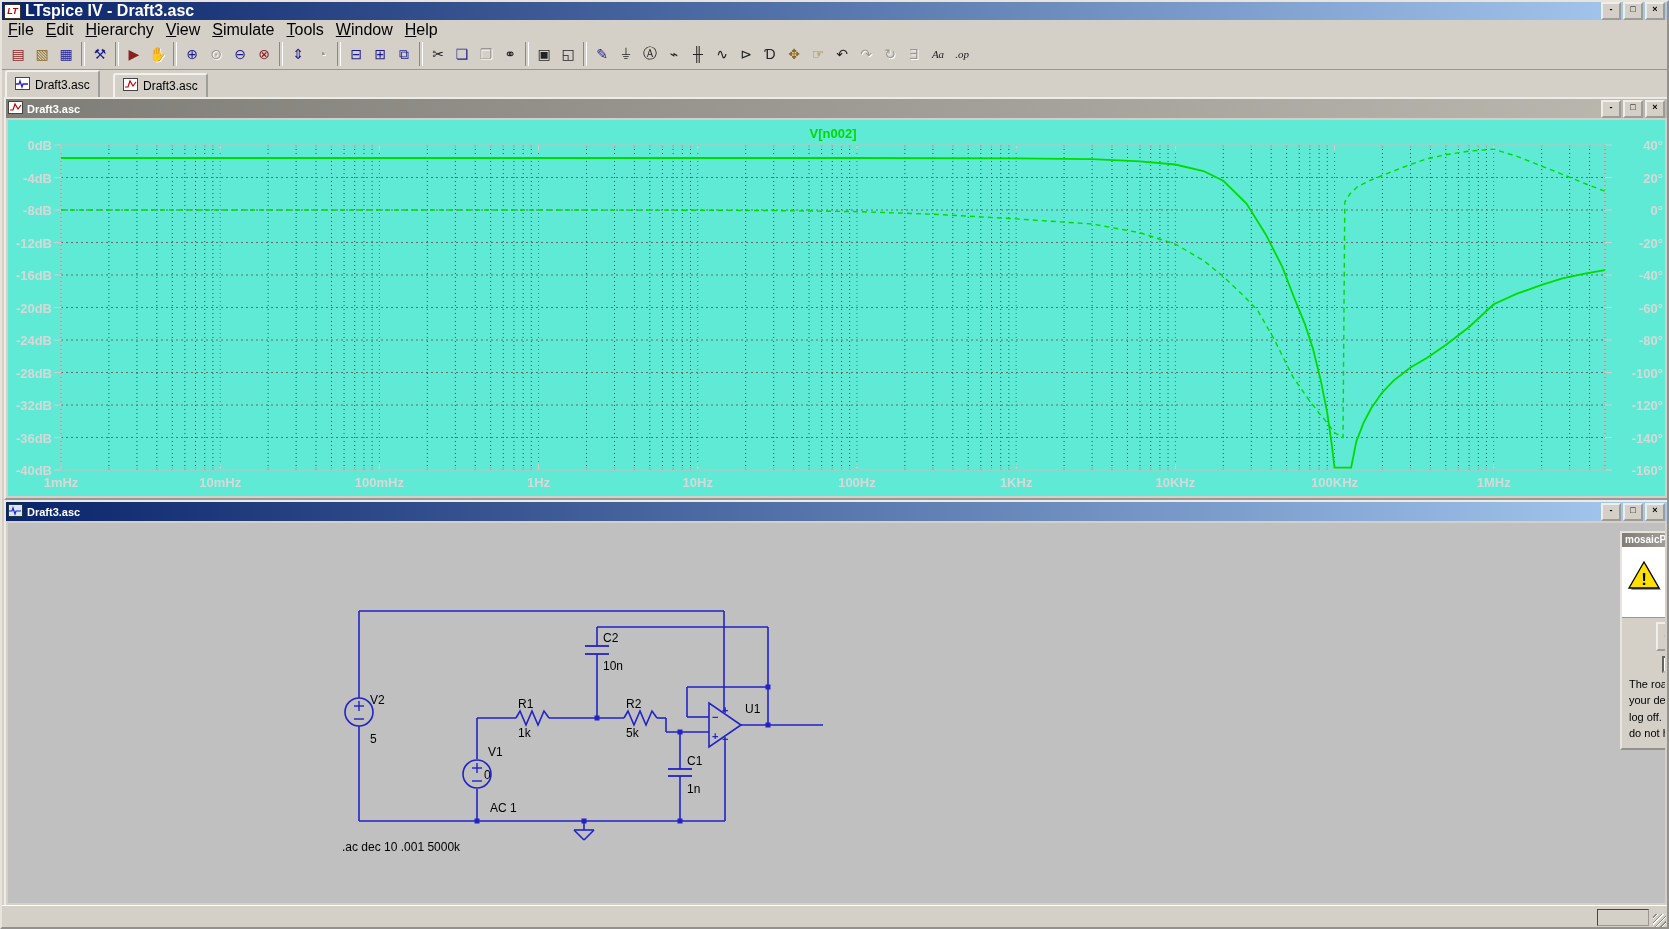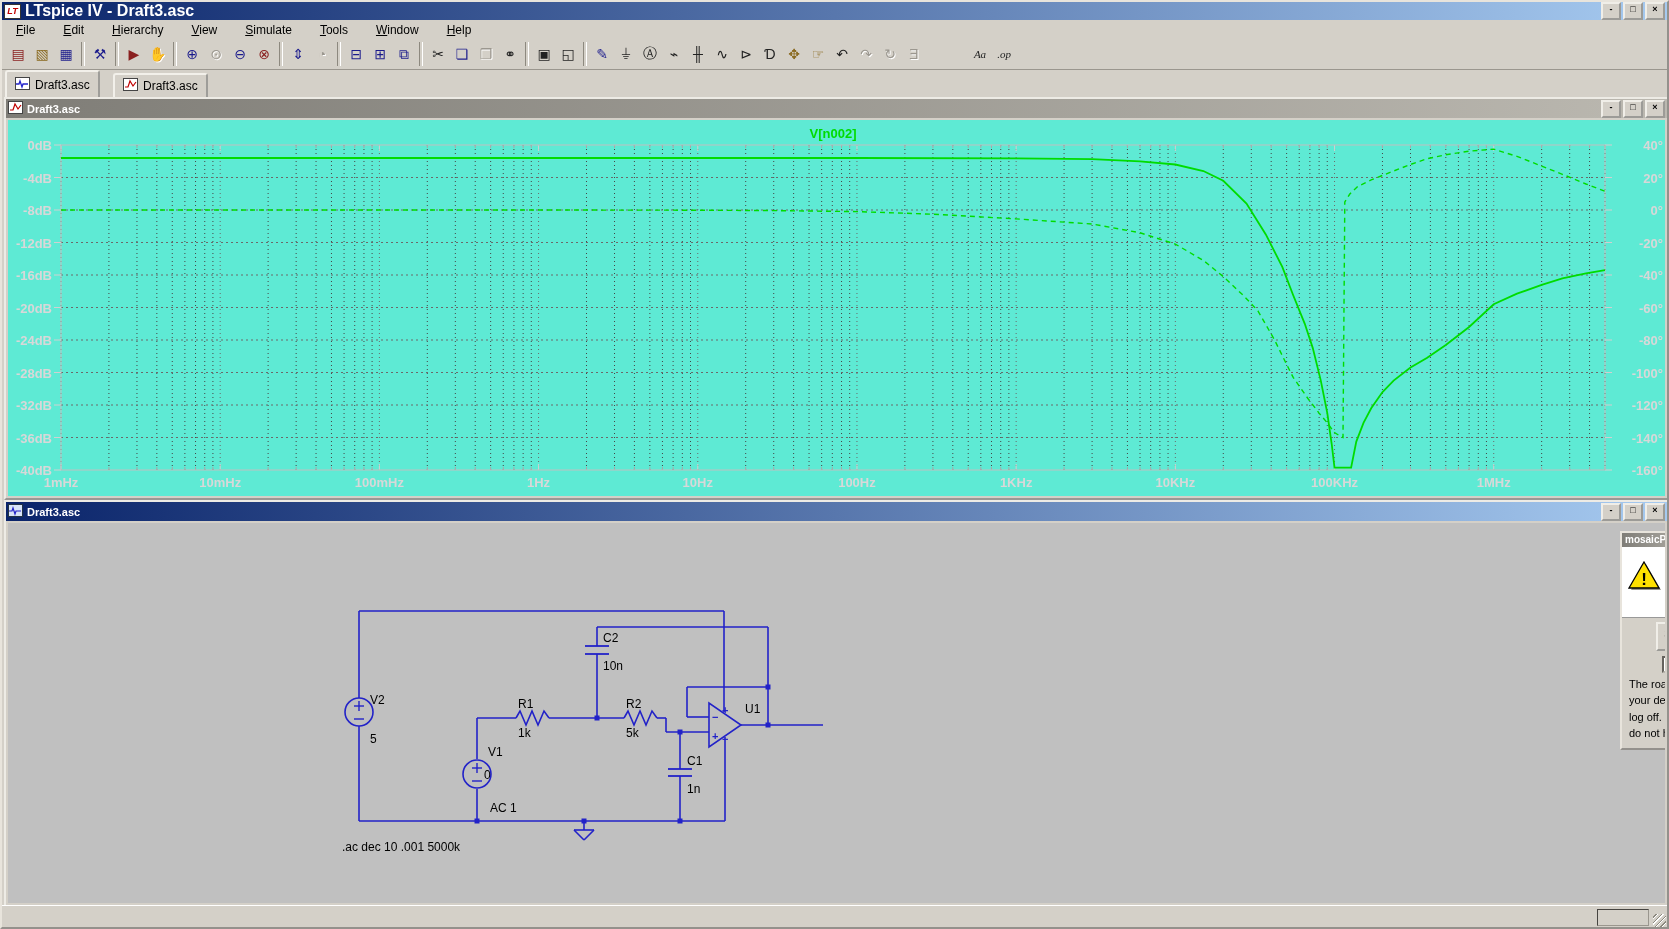--- a/index.html
+++ b/index.html
@@ -4,21 +4,21 @@
 <style>
   html,body{margin:0;padding:0;background:#808080;font-family:"Liberation Sans",sans-serif;}
   #app{position:relative;width:1665px;height:925px;background:#D4D0C8;border:2px outset #E8E4DC;overflow:hidden;}
   
   .titlebar{position:absolute;left:0;top:0;right:0;height:18px;background:linear-gradient(to right,#0A246A,#A6CAF0);display:flex;align-items:center;padding:0 2px;}
   .titlebar .ttxt{color:#fff;font-weight:bold;font-size:16px;margin-left:4px;flex:1;white-space:nowrap;}
   .appicon{width:15px;height:13px;background:#fff;border:1px solid #333;color:#C00000;font-weight:bold;font-style:italic;font-size:9px;line-height:12px;text-align:center;}
   .winbtn{width:16px;height:14px;margin-left:2px;background:#D4D0C8;border:2px outset #F0EEE8;font-size:9px;font-weight:bold;line-height:10px;text-align:center;color:#000;cursor:default;}
   
   .menubar{position:absolute;left:0;top:18px;right:0;height:19px;display:flex;align-items:center;border-bottom:1px solid #fff;background:#D4D0C8;}
-  .menuitem{padding:2px 14px;font-size:12px;color:#000;}
+  .menuitem{padding:2px 6px;font-size:16px;color:#000;}
   .menuitem u{text-decoration:underline;}
   
   .toolbar{position:absolute;left:0;top:37px;right:0;height:30px;display:flex;align-items:center;background:#D4D0C8;border-bottom:1px solid #9a968e;padding-left:4px;}
   .tbtn{width:24px;height:23px;display:flex;align-items:center;justify-content:center;font-size:14px;color:#1a1a8c;background:#D4D0C8;}
   .tbtn.txt{font-size:11px;font-style:italic;font-family:"Liberation Serif",serif;}
   .tbtn.disabled{color:#9b978f;text-shadow:1px 1px 0 #ffffff;}
   .tsep{width:2px;height:24px;border-left:1px solid #8d897f;border-right:1px solid #ffffff;margin:0 3px;}
   
   .tabbar{position:absolute;left:0;top:68px;right:0;height:27px;background:#D4D0C8;}
   .tab{position:absolute;bottom:0;height:22px;background:#D4D0C8;border:2px outset #F2F0EA;border-bottom:none;border-radius:3px 3px 0 0;display:flex;align-items:center;padding:0 8px;font-size:12px;}
@@ -109,21 +109,21 @@
       <span class="tbtn" style="color: rgb(34, 34, 34);">╫</span>
       <span class="tbtn" style="color: rgb(34, 34, 34);">∿</span>
       <span class="tbtn" style="color: rgb(34, 34, 34);">⊳</span>
       <span class="tbtn" style="color: rgb(34, 34, 34);">Ɗ</span>
       <span class="tbtn" style="color: rgb(138, 106, 32);">✥</span>
       <span class="tbtn" style="color: rgb(138, 106, 32);">☞</span>
       <span class="tbtn" style="color: rgb(34, 34, 34);">↶</span>
       <span class="tbtn disabled">↷</span>
       <span class="tbtn disabled">↻</span>
       <span class="tbtn disabled">Ǝ</span>
-      <span class="tbtn txt" style="color: rgb(34, 34, 34); margin-left: 42px;">Aa</span>
+      <span class="tbtn txt" style="color: rgb(34, 34, 34);">Aa</span>
       <span class="tbtn txt" style="color: rgb(34, 34, 34);">.op</span>
     </div>
 
   <div class="tabbar" id="tabbar">
       <div class="tab sel" style="left: 3px;">
         <span class="ticon"><svg width="15" height="13">
             <rect x="0.5" y="0.5" width="14" height="12" fill="#fff" stroke="#444"></rect>
             <polyline points="1,7 4,7 5,4 7,10 8,7 13,7" fill="none" stroke="#2222C8" stroke-width="1.3"></polyline>
           </svg></span>
         <span>Draft3.asc</span>

